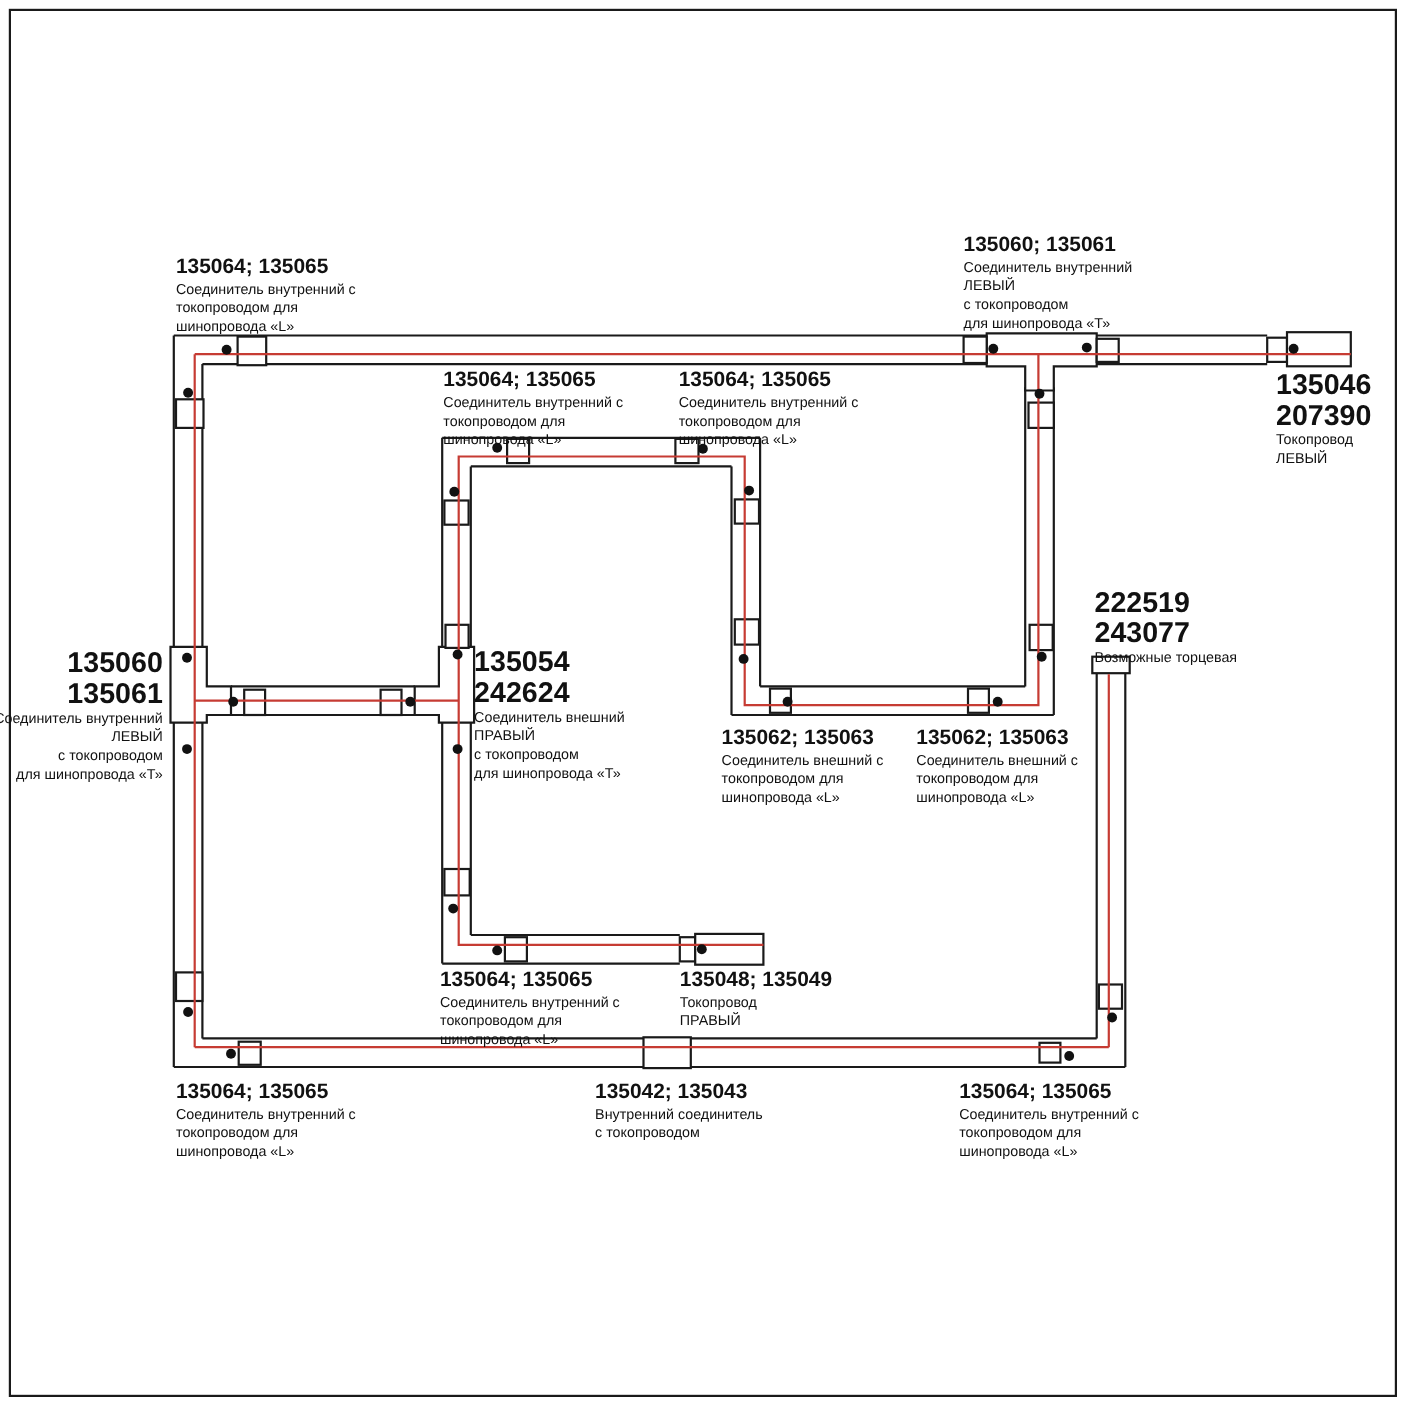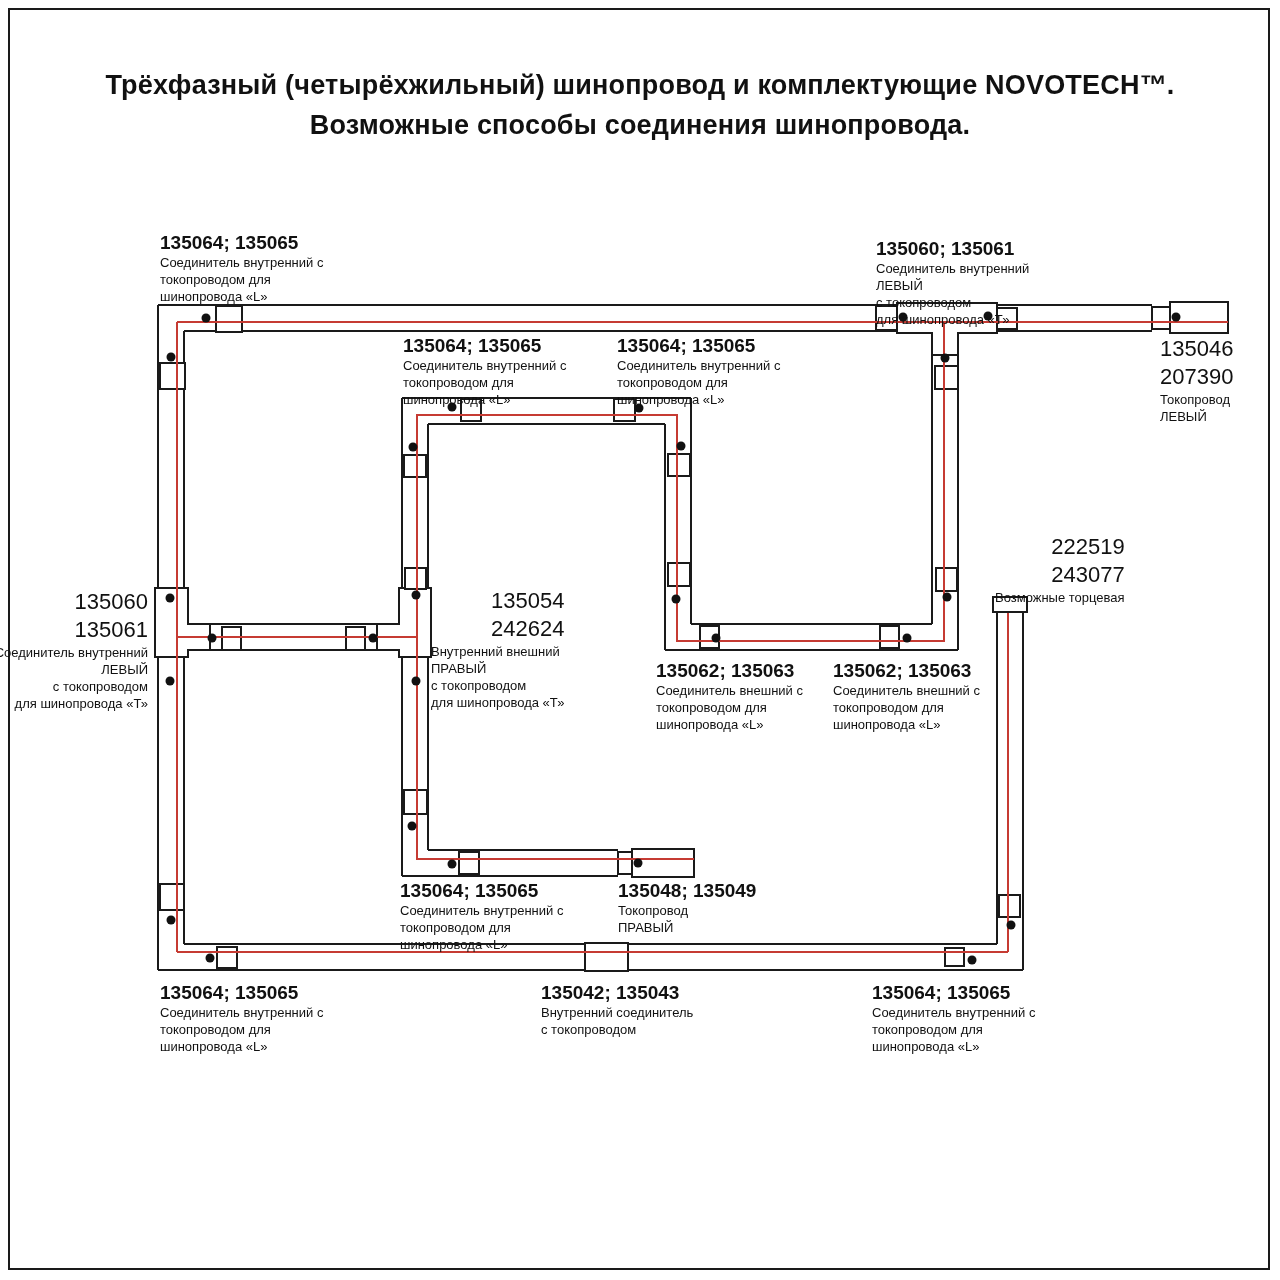--- a/index.html
+++ b/index.html
@@ -8,33 +8,31 @@
   #frame{position:absolute;left:8px;top:8px;width:1262px;height:1262px;
          border:2px solid #1a1a1a;box-sizing:border-box;}
   .title-line{position:absolute;left:0;width:1280px;text-align:center;
               font-weight:bold;font-size:27px;letter-spacing:0.2px;}
   #title1{top:70px;}
   #title2{top:110px;}
   #diagram-svg{position:absolute;left:0;top:0;}
   #labels .lbl{position:absolute;white-space:nowrap;}
   #labels .lbl div{margin:0;padding:0;}
   .ln-num{font-size:19px;font-weight:bold;line-height:23px;}
-  .ln-numBig{font-size:22px;font-weight:normal;line-height:28px;text-align:right;}
+  .ln-numBig{font-size:26px;font-weight:bold;line-height:28px;}
   .ln-desc{font-size:13px;font-weight:normal;line-height:17px;}
   .ln-descBold{font-size:13px;font-weight:normal;line-height:17px;}
   .align-right{text-align:right;}
 </style>
 </head>
 <body>
 
 <div id="stage">
   <div id="frame"></div>
 
-  <div id="title1" class="title-line">Трёхфазный (четырёхжильный) шинопровод и комплектующие NOVOTECH™.</div>
-  <div id="title2" class="title-line">Возможные способы соединения шинопровода.</div>
 
   <svg id="diagram-svg" width="1280" height="1280" viewBox="0 0 1280 1280">
 
     <g stroke="#1a1a1a" stroke-width="2" fill="none">
       <line x1="158" y1="305" x2="1152" y2="305"></line>
       <line x1="184" y1="331" x2="1152" y2="331"></line>
       <line x1="158" y1="305" x2="158" y2="970"></line>
       <line x1="184" y1="331" x2="184" y2="944"></line>
       <line x1="402" y1="398" x2="691" y2="398"></line>
       <line x1="428" y1="424" x2="665" y2="424"></line>
@@ -133,21 +131,21 @@
     </g>
   </svg>
 
   <div id="labels">
       <div class="lbl" style="top: 231px; left: 160px;">
         <div class="ln-num">135064; 135065</div>
         <div class="ln-desc">Соединитель внутренний с</div>
         <div class="ln-desc">токопроводом для</div>
         <div class="ln-desc">шинопровода «L»</div>
       </div>
-      <div class="lbl" style="top: 237px; left: 876px;">
+      <div class="lbl" style="top: 211px; left: 876px;">
         <div class="ln-num">135060; 135061</div>
         <div class="ln-desc">Соединитель внутренний</div>
         <div class="ln-descBold">ЛЕВЫЙ</div>
         <div class="ln-desc">с токопроводом</div>
         <div class="ln-desc">для шинопровода «Т»</div>
       </div>
       <div class="lbl" style="top: 335px; left: 1160px;">
         <div class="ln-numBig">135046</div>
         <div class="ln-numBig">207390</div>
         <div class="ln-desc">Токопровод</div>
@@ -169,21 +167,21 @@
         <div class="ln-numBig">135060</div>
         <div class="ln-numBig">135061</div>
         <div class="ln-desc">Соединитель внутренний</div>
         <div class="ln-descBold">ЛЕВЫЙ</div>
         <div class="ln-desc">с токопроводом</div>
         <div class="ln-desc">для шинопровода «Т»</div>
       </div>
       <div class="lbl" style="top: 587px; left: 431px;">
         <div class="ln-numBig">135054</div>
         <div class="ln-numBig">242624</div>
-        <div class="ln-desc">Внутренний внешний</div>
+        <div class="ln-desc">Соединитель внешний</div>
         <div class="ln-descBold">ПРАВЫЙ</div>
         <div class="ln-desc">с токопроводом</div>
         <div class="ln-desc">для шинопровода «Т»</div>
       </div>
       <div class="lbl" style="top: 533px; left: 995px;">
         <div class="ln-numBig">222519</div>
         <div class="ln-numBig">243077</div>
         <div class="ln-desc">Возможные торцевая</div>
       </div>
       <div class="lbl" style="top: 659px; left: 656px;">

